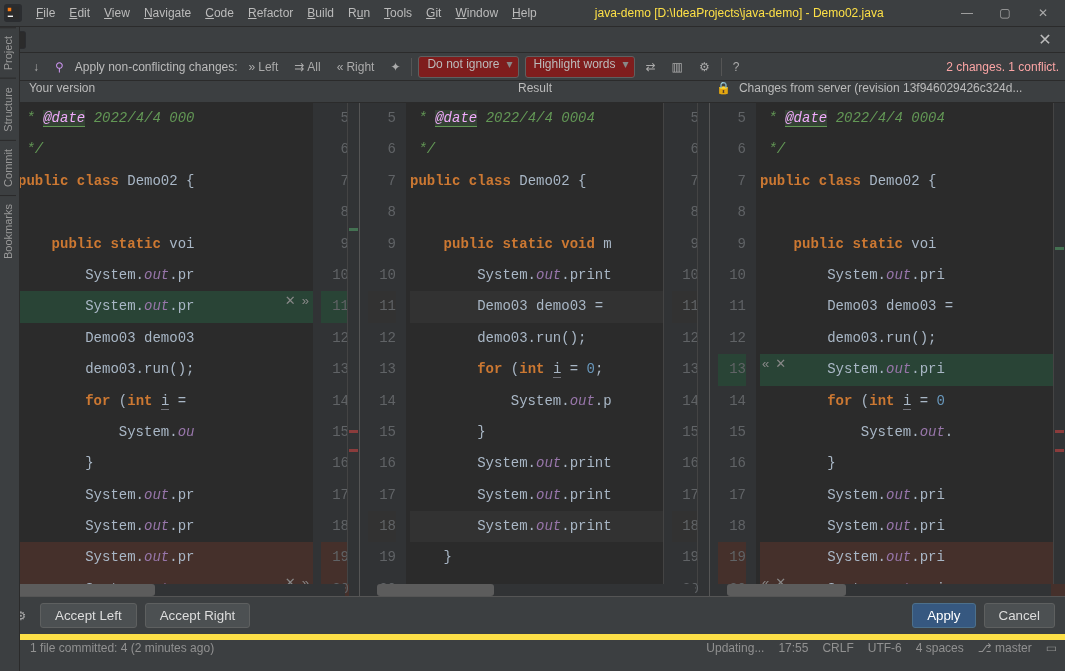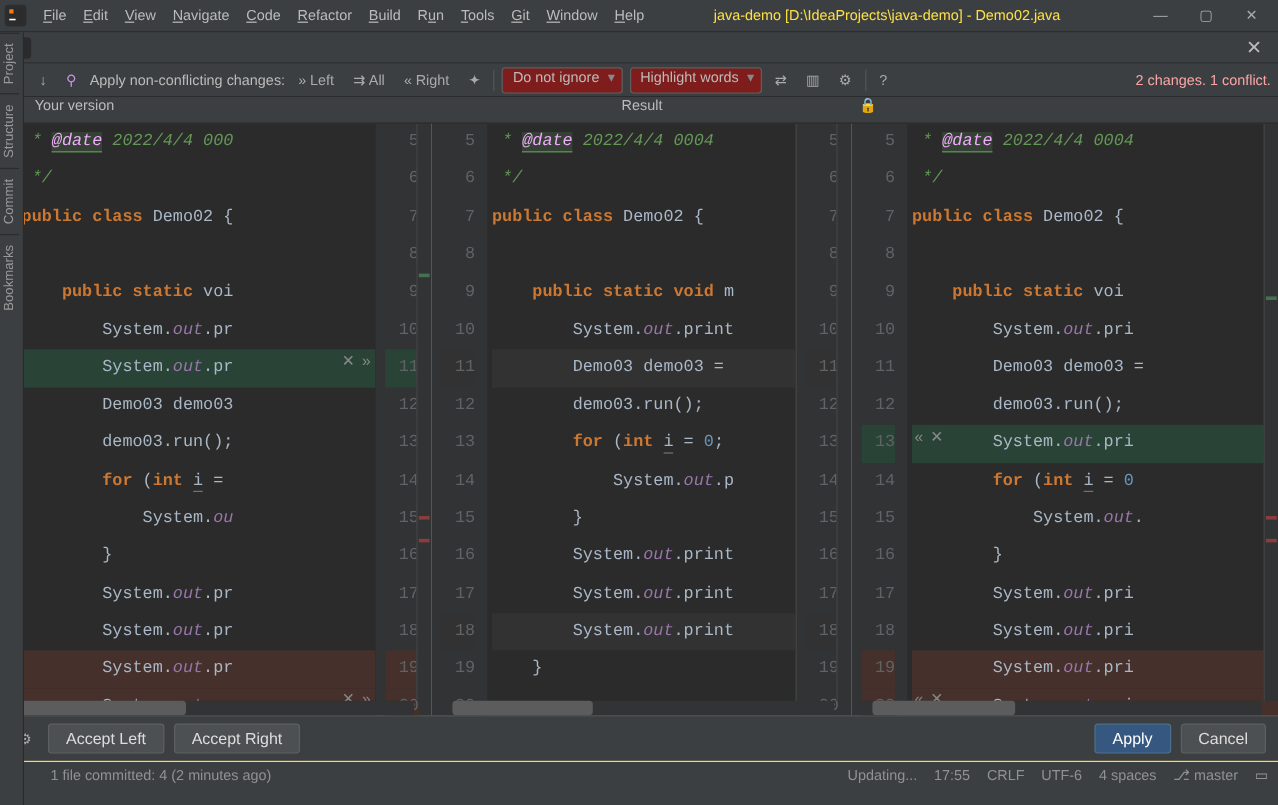--- a/index.html
+++ b/index.html
@@ -227,25 +227,25 @@
   background:#365880; border-color:#4c708c; color:#fff;
 }
 .gear {
   width:22px;height:22px;display:flex;align-items:center;justify-content:center;
   color:#aaa;cursor:pointer;
 }
 
 .statusbar {
   height:22px;
   background:#3c3f41;
-  border-top:1px solid #fde047;
+  border-top:6px solid #fde047;
   display:flex;align-items:center;
   padding:0 8px;
   color:#919191;
-  gap:24px;
+  gap:12px;
 }
 .statusbar .right { margin-left:auto; display:flex; gap:14px; align-items:center;}
 
 .side-tabs {
   position:absolute;
   left:0; top:27px; bottom:0;
   width:20px;
   background:#3c3f41;
   border-right:1px solid #2b2b2b;
   z-index:5;
@@ -337,20 +337,21 @@
 <div class="pane-headers">
   <div class="pane-header left">
     <span class="lock-icon">🔒</span>
     <span>Your version</span>
   </div>
   <div class="pane-header mid">
     <span>Result</span>
   </div>
   <div class="pane-header right">
     <span class="lock-icon">🔒</span>
+    <span style="overflow:hidden;text-overflow:ellipsis;">Changes from server (revision 13f946029426c324d...</span>
   </div>
 </div>
 
 <div class="panes">
 
   <div class="pane left">
     <div class="editor">
       <div class="code" id="code-left" style="padding-left:18px;"><span class="cline"><span class="cmt"> * </span><span class="tag">@date</span><span class="cmt"> 2022/4/4 000</span></span><span class="cline"><span class="cmt"> */</span></span><span class="cline"><span class="kw">public</span> <span class="kw">class</span> Demo02 {</span><span class="cline"></span><span class="cline">    <span class="kw">public</span> <span class="kw">static</span> voi</span><span class="cline">        System.<span class="field">out</span>.pr</span><span class="cline hl-green">        System.<span class="field">out</span>.pr</span><span class="cline">        Demo03 demo03 </span><span class="cline">        demo03.run();</span><span class="cline">        <span class="kw">for</span> (<span class="kw">int</span> <span class="underline-warn">i</span> = </span><span class="cline">            System.<span class="field">ou</span></span><span class="cline">        }</span><span class="cline">        System.<span class="field">out</span>.pr</span><span class="cline">        System.<span class="field">out</span>.pr</span><span class="cline hl-dkred">        System.<span class="field">out</span>.pr</span><span class="cline hl-dkred">        System.<span class="field">out</span>.pr</span></div>
       <div class="gutter" id="gut-left">
           <span class="gline">5</span>

